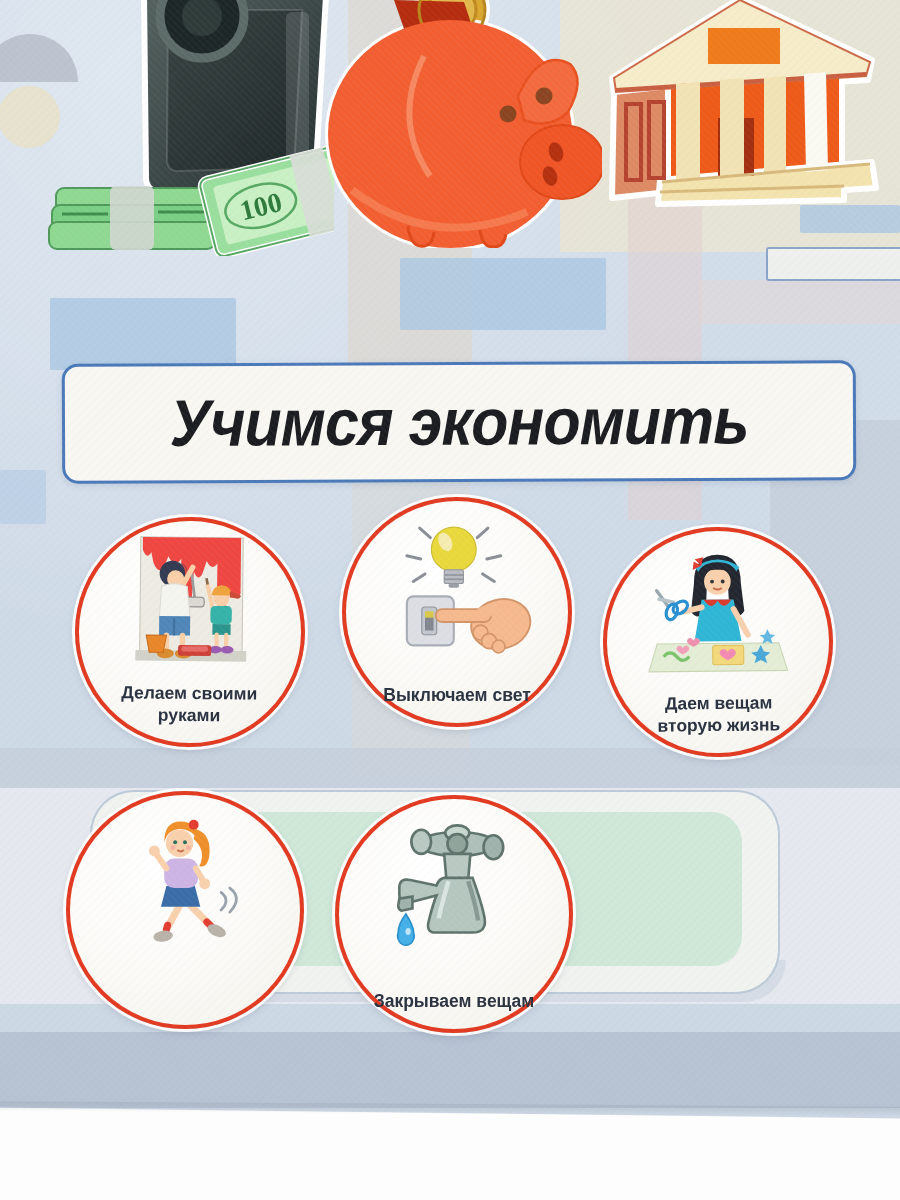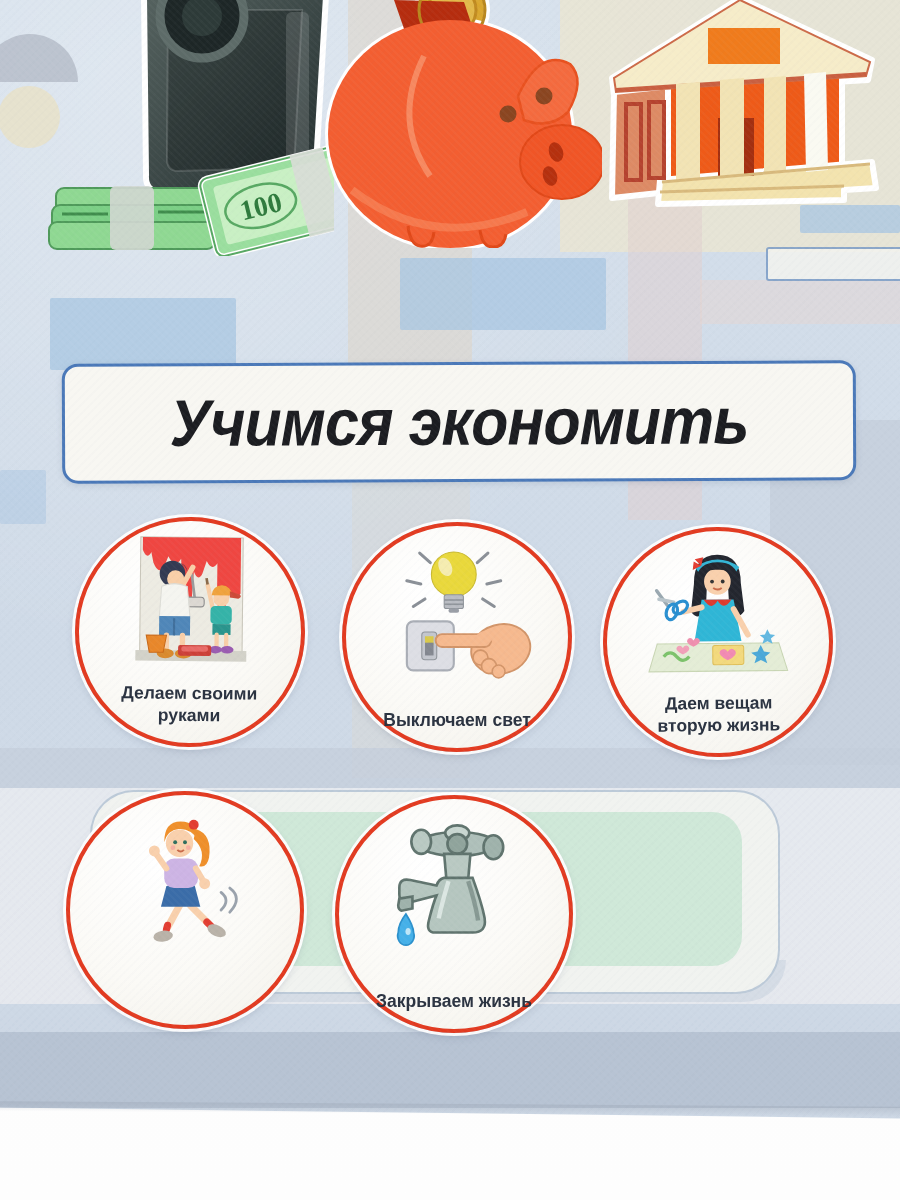--- a/index.html
+++ b/index.html
@@ -211,21 +211,21 @@
       <path d="M34 98 L53 98 L50 114 L37 114 Z" fill="#e8872a" stroke="#c96a1a"></path>
       <rect x="64" y="107" width="31" height="10" rx="2" fill="#cc4038"></rect>
       <rect x="67" y="108" width="25" height="5" rx="2" fill="#e86a66"></rect>
     </svg>
     <div class="token-label">
       <span>Делаем своими</span>
       <span>руками</span>
     </div>
   </div>
 
-  <div class="token" style="left:342px;top:522px;width:222px;height:222px;">
+  <div class="token" style="left:342px;top:497px;width:222px;height:222px;">
     <svg width="160" height="160" viewBox="0 0 150 150">
       <g stroke="#8a8f96" stroke-width="2.8" stroke-linecap="round">
         <line x1="40" y1="16" x2="50" y2="25"></line>
           <line x1="104" y1="16" x2="94" y2="25"></line>
         <line x1="28" y1="42" x2="41" y2="45"></line>
           <line x1="116" y1="42" x2="103" y2="45"></line>
         <line x1="34" y1="66" x2="45" y2="59"></line>
           <line x1="110" y1="66" x2="99" y2="59"></line>
       </g>
       <circle cx="72" cy="36" r="21" fill="#e9d83b" stroke="#c9b92e"></circle>
@@ -325,19 +325,19 @@
         <path d="M66 41 L90 41 L88 64 L68 64 Z" fill="#b9c9c2"></path>
         <path d="M66 63 L92 63 Q101 88 103 100 Q105 113 92 113 L58 113 Q49 113 52 102 Q56 86 59 79 L36 85 Q25 88 25 78 L25 72 Q25 63 35 65 L59 70 Q61 64 66 63 Z" fill="#b5c6bf"></path>
         <path d="M25 82 L37 80 L37 91 L27 93 Q24 92 24 88 Z" fill="#9fb2ab"></path>
       </g>
       <path d="M70 66 Q64 86 61 100" stroke="#e2ebe7" stroke-width="4" fill="none" opacity=".85"></path>
       <path d="M88 66 Q95 88 97 102" stroke="#5f736d" stroke-width="4" fill="none" opacity=".55"></path>
       <path d="M31 96 Q38 107 38 113 a7.5 8.5 0 1 1 -14 0 Q24 105 31 96 Z" fill="#45b0e8" stroke="#2a90cc" stroke-width="1.6"></path>
       <ellipse cx="33" cy="112" rx="2.4" ry="3.2" fill="#bfe6f8"></ellipse>
     </svg>
     <div class="token-label">
-      <span>Закрываем жизнь</span>
+      <span>Закрываем вещам</span>
     </div>
   </div>
 
   <div class="grain"></div>
 </div>
 <div class="edge-line"></div>
 
 </body></html>

